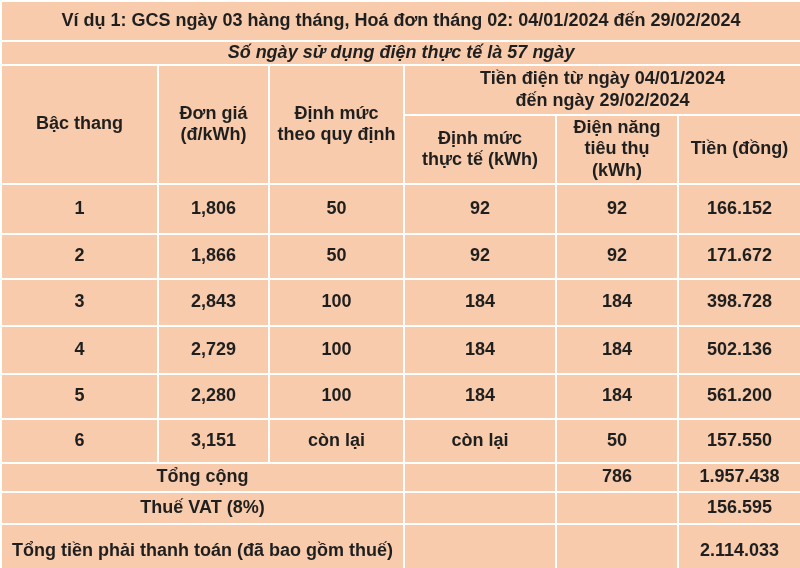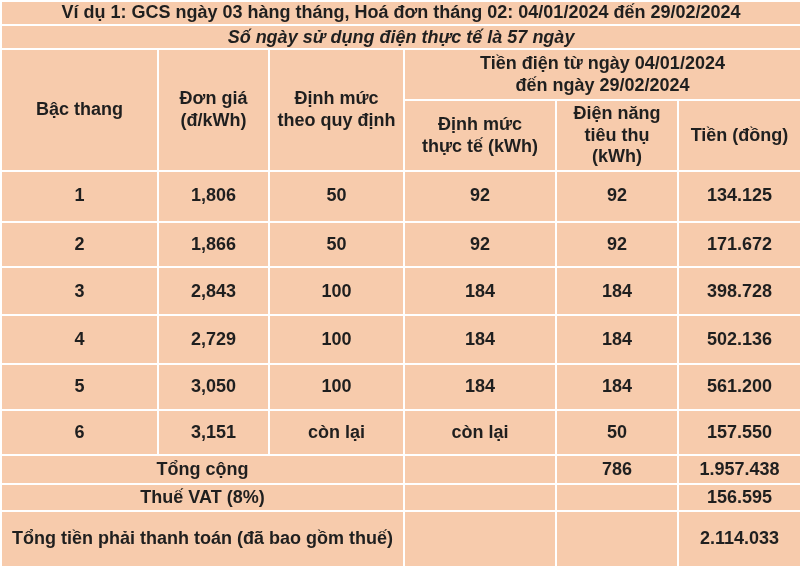--- a/index.html
+++ b/index.html
@@ -58,21 +58,21 @@
   <colgroup>
     <col style="width:157px">
     <col style="width:111px">
     <col style="width:135px">
     <col style="width:152px">
     <col style="width:122px">
     <col style="width:123px">
   </colgroup>
 
   <tbody>
-      <tr style="height:24px">
+      <tr style="height:40px">
     <td colspan="6" class="title">Ví dụ 1: GCS ngày 03 hàng tháng, Hoá đơn tháng 02: 04/01/2024 đến 29/02/2024</td>
   </tr>
   <tr style="height:19px">
     <td colspan="6" class="title title2">Số ngày sử dụng điện thực tế là 57 ngày</td>
   </tr>
 
   <tr style="height:50px">
     <td rowspan="2" class="hdr">Bậc thang</td>
     <td rowspan="2" class="hdr">Đơn giá
 (đ/kWh)</td>
@@ -89,21 +89,21 @@
 (kWh)</td>
     <td class="hdr">Tiền (đồng)</td>
   </tr>
 
   <tr style="height:50px">
     <td>1</td>
     <td>1,806</td>
     <td class="va-b">50</td>
     <td class="va-b">92</td>
     <td class="va-b">92</td>
-    <td>134.125</td>
+    <td>166.152</td>
   </tr>
   <tr style="height:45px">
     <td>2</td>
     <td>1,866</td>
     <td class="va-b">50</td>
     <td class="va-b">92</td>
     <td class="va-b">92</td>
     <td>171.672</td>
   </tr>
   <tr style="height:47px">
@@ -117,42 +117,42 @@
   <tr style="height:48px">
     <td>4</td>
     <td>2,729</td>
     <td class="va-b">100</td>
     <td class="va-b">184</td>
     <td class="va-b">184</td>
     <td>502.136</td>
   </tr>
   <tr style="height:45px">
     <td>5</td>
-    <td>3,050</td>
+    <td>2,280</td>
     <td class="va-b">100</td>
     <td class="va-b">184</td>
     <td class="va-b">184</td>
     <td>561.200</td>
   </tr>
   <tr style="height:44px">
     <td>6</td>
     <td>3,151</td>
     <td>còn lại</td>
     <td>còn lại</td>
     <td>50</td>
     <td>157.550</td>
   </tr>
 
   <tr style="height:29px">
     <td colspan="3">Tổng cộng</td>
     <td></td>
     <td class="va-b">786</td>
     <td>1.957.438</td>
   </tr>
-  <tr style="height:26px">
+  <tr style="height:32px">
     <td colspan="3">Thuế VAT (8%)</td>
     <td></td>
     <td></td>
     <td>156.595</td>
   </tr>
   <tr style="height:55px">
     <td colspan="3" class="grand-label">Tổng tiền phải thanh toán (đã bao gồm thuế)</td>
     <td></td>
     <td></td>
     <td class="va-b">2.114.033</td>

